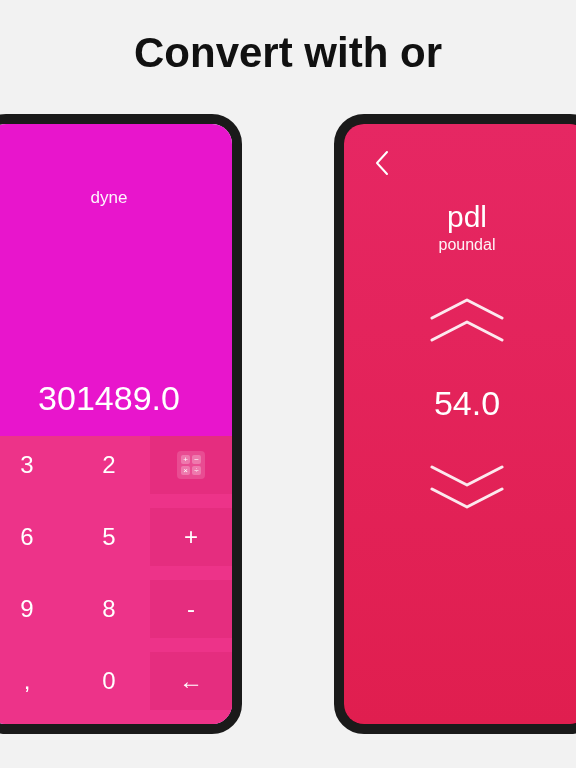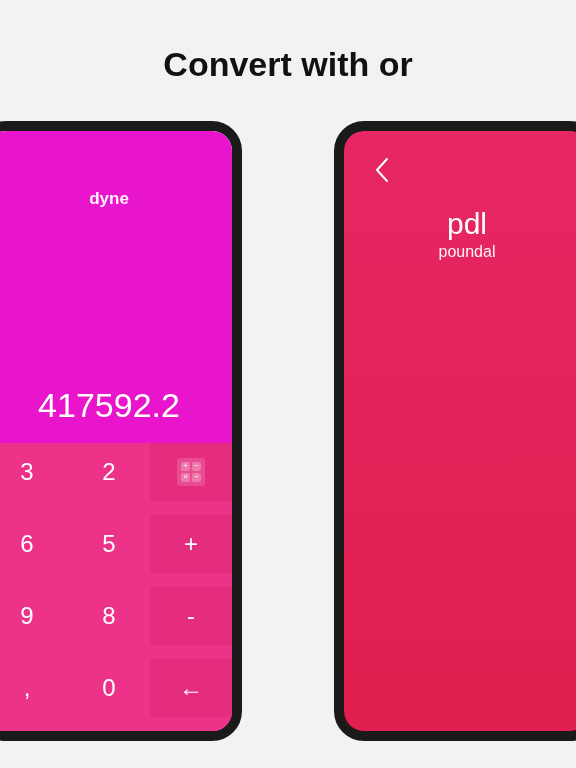--- a/index.html
+++ b/index.html
@@ -7,24 +7,24 @@
       width: 576px;
       height: 768px;
       background: #f2f2f2;
       font-family: -apple-system, BlinkMacSystemFont, "Segoe UI", Helvetica, Arial, sans-serif;
       overflow: hidden;
       position: relative;
     }
     .headline {
       text-align: center;
       font-weight: 800;
-      font-size: 34px;
+      font-size: 42px;
       line-height: 1.2;
       color: #111;
-      padding: 44px 20px 18px;
+      padding: 28px 20px 18px;
     }
     .devices {
       position: relative;
       width: 100%;
       height: 640px;
     }
     .device {
       position: absolute;
       top: 18px;
       width: 266px;
@@ -54,22 +54,22 @@
       color: #fff;
       padding-top: 58px;
       position: relative;
     }
     .unit-abbr {
       font-size: 34px;
       font-weight: 300;
     }
     .unit-name {
       font-size: 17px;
-      font-weight: 700;
-      margin-top: 0;
+      font-weight: 400;
+      margin-top: 6px;
       opacity: 0.95;
     }
     .value {
       font-size: 34px;
       font-weight: 300;
       color: #fff;
       margin-top: auto;
       margin-bottom: 18px;
     }
     .keypad {
@@ -158,21 +158,21 @@
 <div class="headline">
   <div>Convert with or</div>
 </div>
 
 <div class="devices">
 
   <div class="device left">
     <div class="screen-left">
       <div class="left-top">
         <div class="unit-name">dyne</div>
-        <div class="value">417592.2</div>
+        <div class="value">301489.0</div>
       </div>
       <div class="keypad">
         <div class="key">3</div>
         <div class="key">2</div>
         <div class="key dark">
           <div class="mini-grid">
             <div class="mini-cell">+</div>
               <div class="mini-cell">−</div>
             <div class="mini-cell">×</div>
               <div class="mini-cell">÷</div>
@@ -195,16 +195,31 @@
     <div class="screen-right">
       <div class="back-chevron">
         <svg width="16" height="26" viewBox="0 0 16 26">
           <polyline points="13,2 3,13 13,24" fill="none" stroke="#fff" stroke-width="2" stroke-linecap="round" stroke-linejoin="round"></polyline>
         </svg>
       </div>
       <div class="right-unit">
         <div class="right-abbr">pdl</div>
         <div class="right-name">poundal</div>
       </div>
+      <div class="scroll-zone">
+        <div class="double-chevron">
+          <svg width="90" height="54" viewBox="0 0 90 54">
+            <polyline points="10,24 45,6 80,24" fill="none" stroke="#fff" stroke-width="3" stroke-linecap="round" stroke-linejoin="round"></polyline>
+            <polyline points="10,46 45,28 80,46" fill="none" stroke="#fff" stroke-width="3" stroke-linecap="round" stroke-linejoin="round"></polyline>
+          </svg>
+        </div>
+        <div class="right-value">54.0</div>
+        <div class="double-chevron down">
+          <svg width="90" height="54" viewBox="0 0 90 54">
+            <polyline points="10,24 45,6 80,24" fill="none" stroke="#fff" stroke-width="3" stroke-linecap="round" stroke-linejoin="round"></polyline>
+            <polyline points="10,46 45,28 80,46" fill="none" stroke="#fff" stroke-width="3" stroke-linecap="round" stroke-linejoin="round"></polyline>
+          </svg>
+        </div>
+      </div>
     </div>
   </div>
 
 </div>
 
 </body></html>

